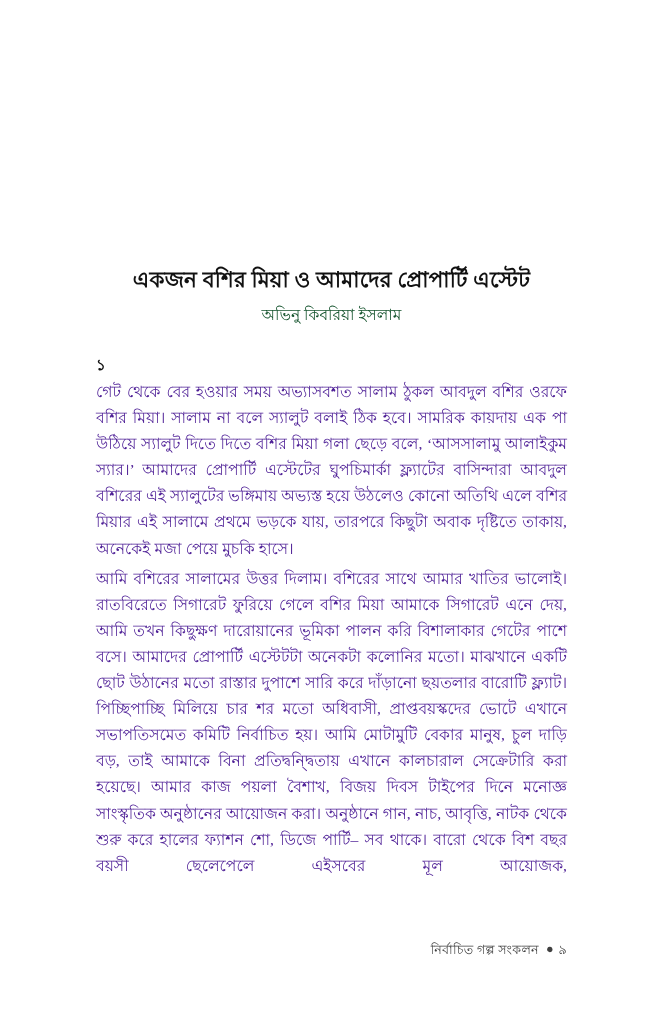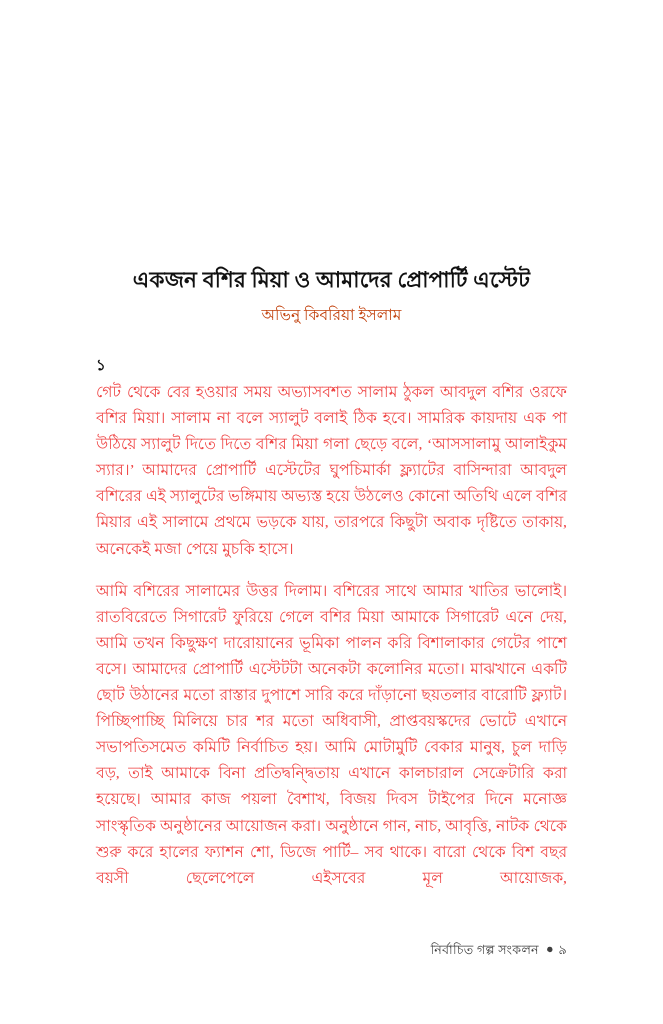--- a/index.html
+++ b/index.html
@@ -41,21 +41,21 @@
     line-height: 1.35;
     letter-spacing: 0.2px;
     color: #111111;
     margin: 0;
     white-space: nowrap;
   }
   .story-author {
     font-size: 15.5px;
     font-weight: 400;
     line-height: 1.4;
-    color: #c2410c;
+    color: #14532d;
     margin: 9px 0 0 0;
   }
 
   
   .section-number {
     position: absolute;
     left: 0;
     top: 356px;
     font-size: 15px;
     font-weight: 700;
@@ -69,25 +69,25 @@
     left: 0;
     top: 379px;
     width: 471px;
   }
   .para {
     margin: 0 0 0 0;
     font-size: 15.6px;
     line-height: 26.1px;
     text-align: justify;
     text-justify: inter-word;
-    color: #ef4444;
+    color: #4c1d95;
     word-spacing: 0.2px;
   }
   .para + .para {
-    margin-top: 16px;
+    margin-top: 4px;
   }
   
   .para.continues::after {
     content: "";
     display: inline-block;
     width: 100%;
     height: 0;
   }
 
   

